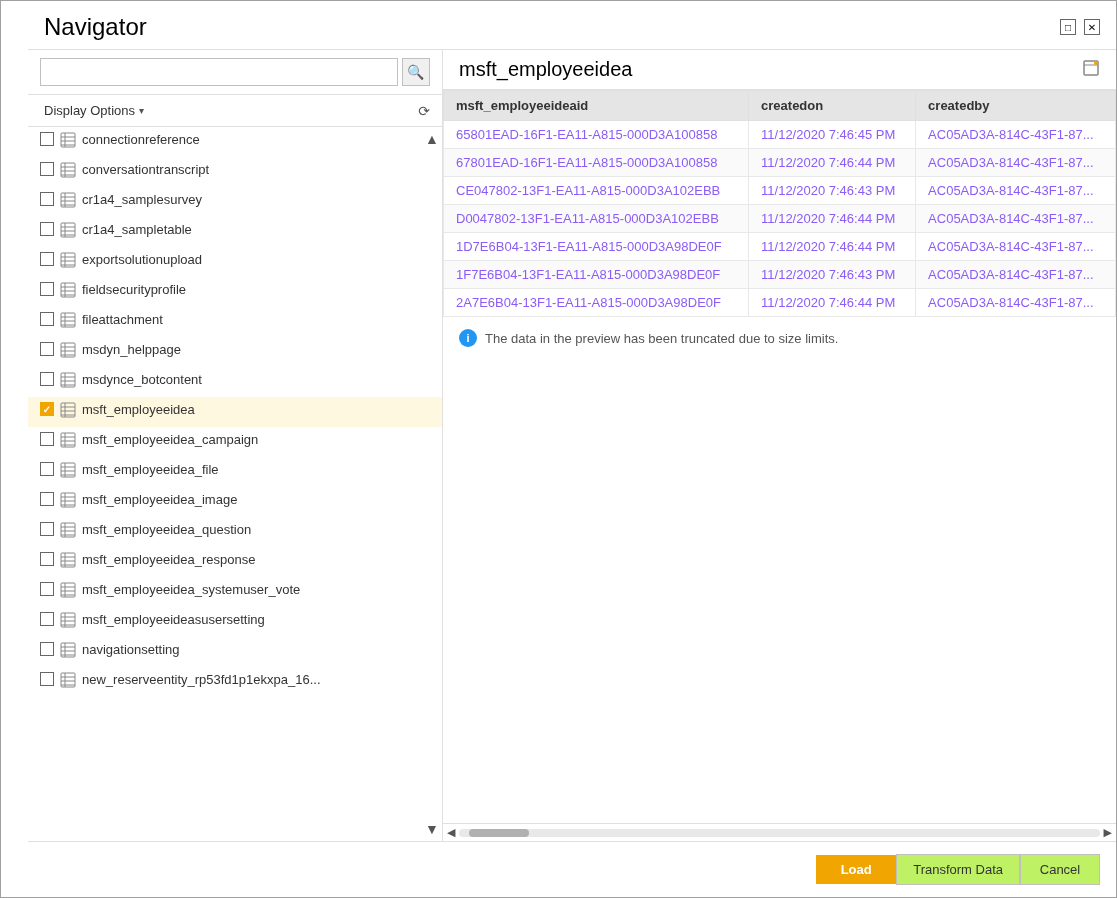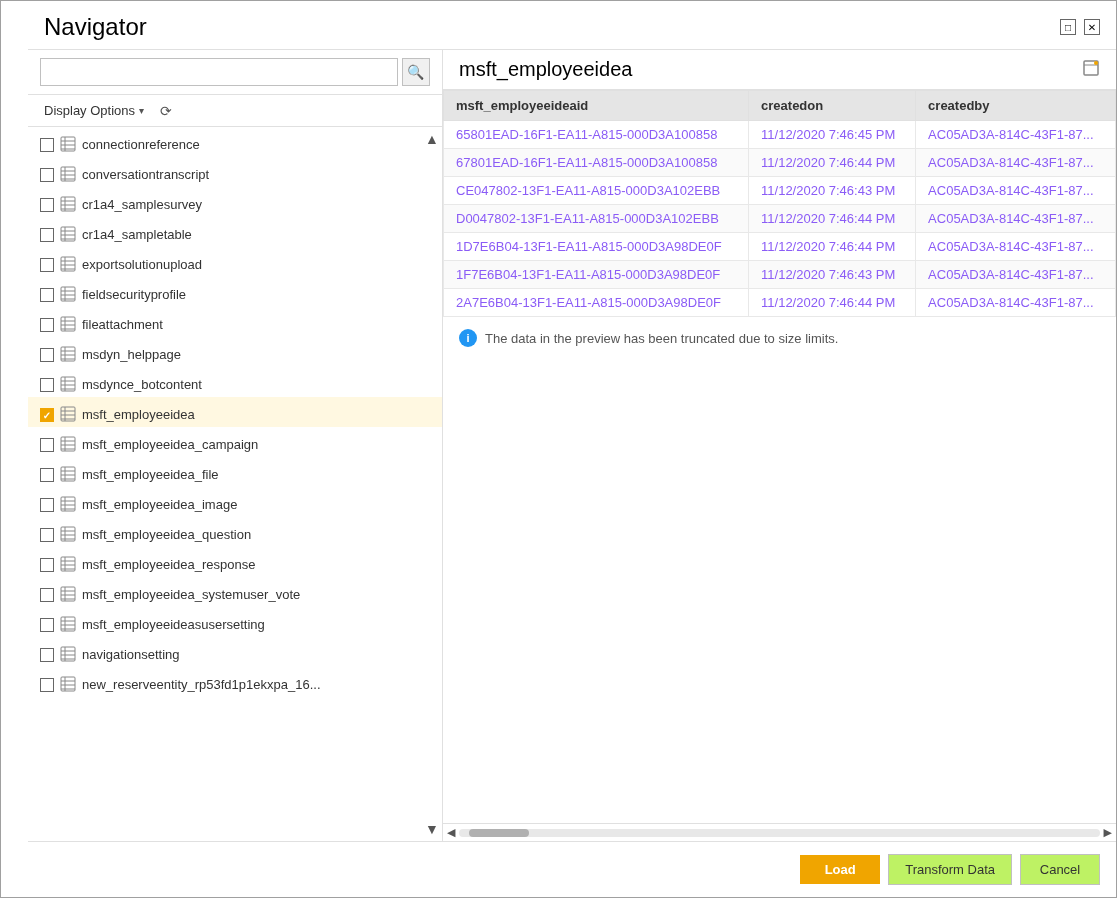--- a/index.html
+++ b/index.html
@@ -90,23 +90,22 @@
       display: flex;
       align-items: center;
       justify-content: center;
       color: #555;
       font-size: 14px;
     }
     .display-options-bar {
       padding: 6px 12px;
       display: flex;
       align-items: center;
-      justify-content: flex-start;
+      justify-content: space-between;
       border-bottom: 1px solid #e0e0e0;
-      gap: 12px;
     }
     .display-options-btn {
       display: flex;
       align-items: center;
       gap: 4px;
       font-size: 13px;
       color: #333;
       cursor: pointer;
       background: none;
       border: none;
@@ -122,21 +121,21 @@
       color: #555;
     }
     
     .table-list {
       flex: 1;
       overflow-y: auto;
       position: relative;
     }
     .list-item {
       display: flex;
-      align-items: flex-end;
+      align-items: flex-start;
       padding: 5px 12px;
       cursor: pointer;
       min-height: 30px;
       gap: 6px;
     }
     .list-item.selected { background: #fff8e1; }
     .checkbox {
       width: 14px;
       height: 14px;
       border: 1px solid #666;
@@ -277,21 +276,20 @@
       border-radius: 4px;
       position: absolute;
       left: 10px;
     }
     
     .footer {
       display: flex;
       align-items: center;
       justify-content: flex-end;
       padding: 12px 16px;
-      gap: 8px;
       border-top: 1px solid #e0e0e0;
     }
     .btn-load {
       background: #f0a500;
       color: white;
       border: none;
       padding: 7px 22px;
       font-size: 13px;
       font-weight: 600;
       cursor: pointer;

